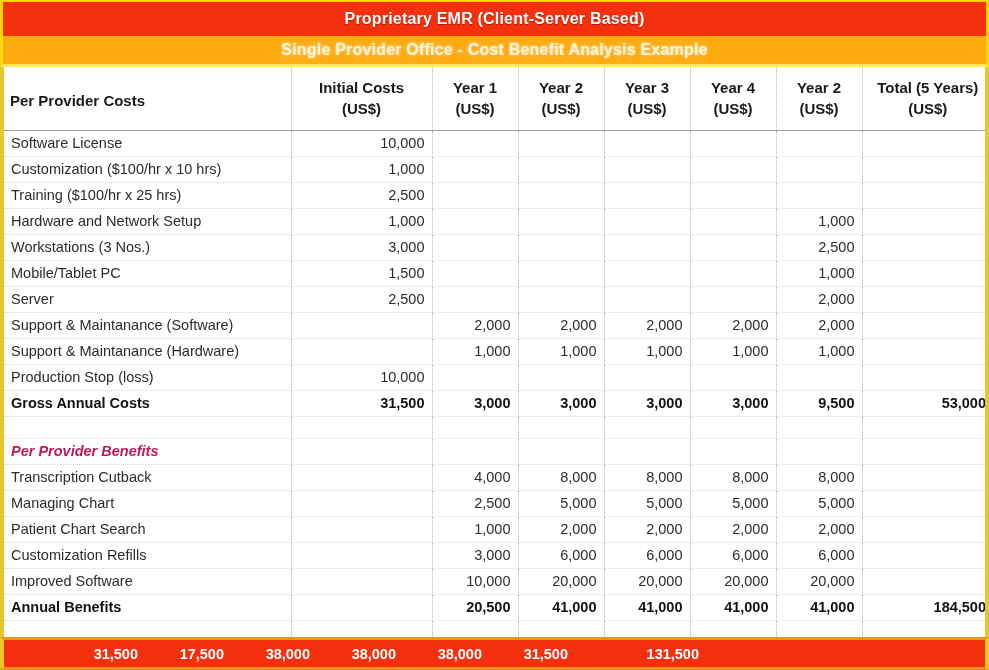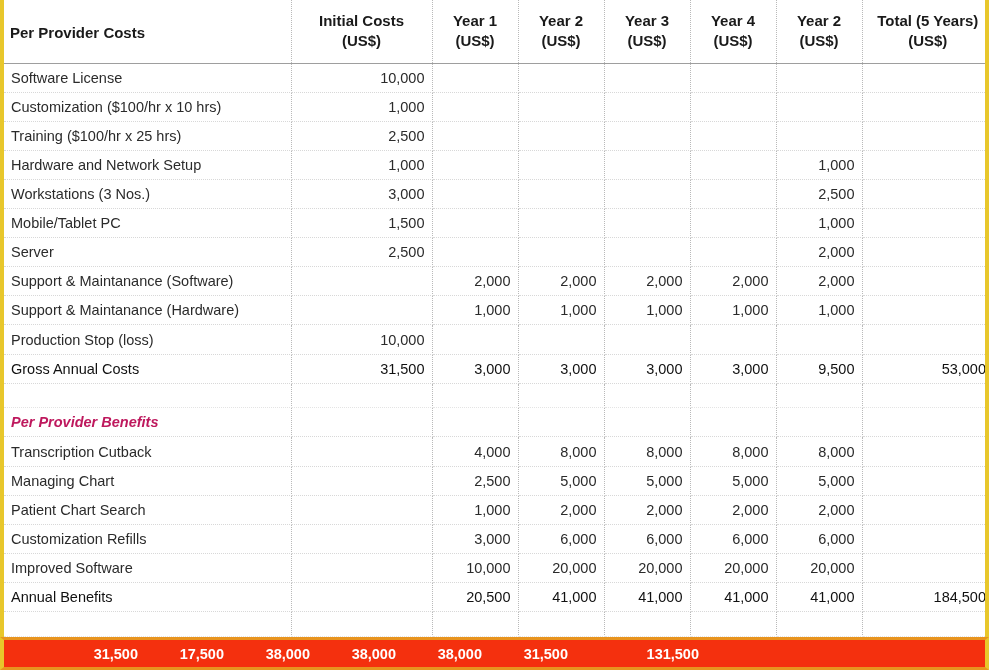--- a/index.html
+++ b/index.html
@@ -113,21 +113,21 @@
     padding-bottom: 19px;
   }
   .hl2 { display: block; font-weight: bold; }
 
   
   tr.r td { height: 26px; }
   td.label { text-align: left; color: #2b2b2b; }
   td.num   { text-align: right; color: #2b2b2b; }
 
   tr.r.section td.label { font-weight: bold; color: #be185d; font-style: italic; }
-  tr.r.totalrow td { font-weight: normal; color: #111; }
+  tr.r.totalrow td { font-weight: bold; color: #111; }
   tr.r.spacer td { height: 22px; border-bottom: 1px dotted #e4e4e4; }
 
   
   #net-row {
     flex: 0 0 auto;
     box-sizing: border-box;
     height: 33px;
     background: #F4300E;
     border-top: 3px solid #E8941F;
     border-left: 4px solid #E8C72B;
@@ -148,21 +148,27 @@
   #net-row .nb-label { width: 287px; text-align: left; }
   #net-row .nb-init  { width: 141px; text-align: right; }
   #net-row .nb-yr    { width: 86px;  text-align: right; }
   #net-row .nb-total { width: 131px; text-align: right; }
 </style>
 </head>
 <body>
 
 <div id="sheet">
 
-
+  <div class="title-band band-red">
+    <span>Proprietary EMR (Client-Server Based)</span>
+  </div>
+
+  <div class="title-band band-orange">
+    <span>Single Provider Office - Cost Benefit Analysis Example</span>
+  </div>
 
   <div id="grid-wrap">
     <table class="grid">
       <colgroup>
         <col class="c-label">
           <col class="c-init">
         <col class="c-yr">
           <col class="c-yr">
           <col class="c-yr">
           <col class="c-yr">

